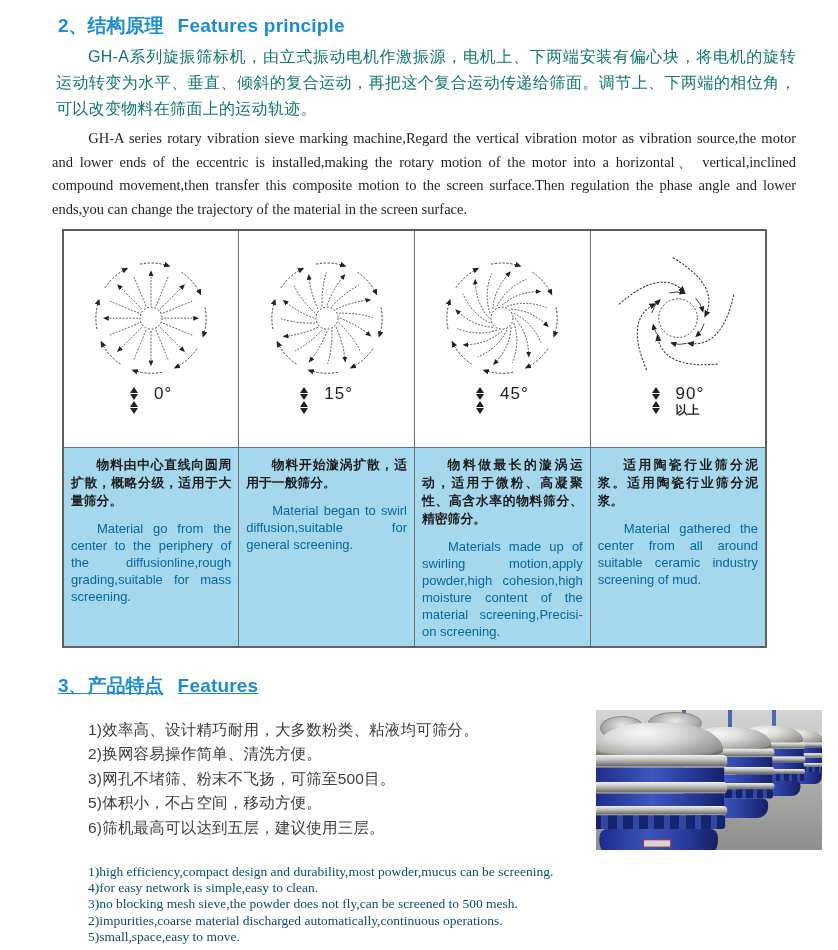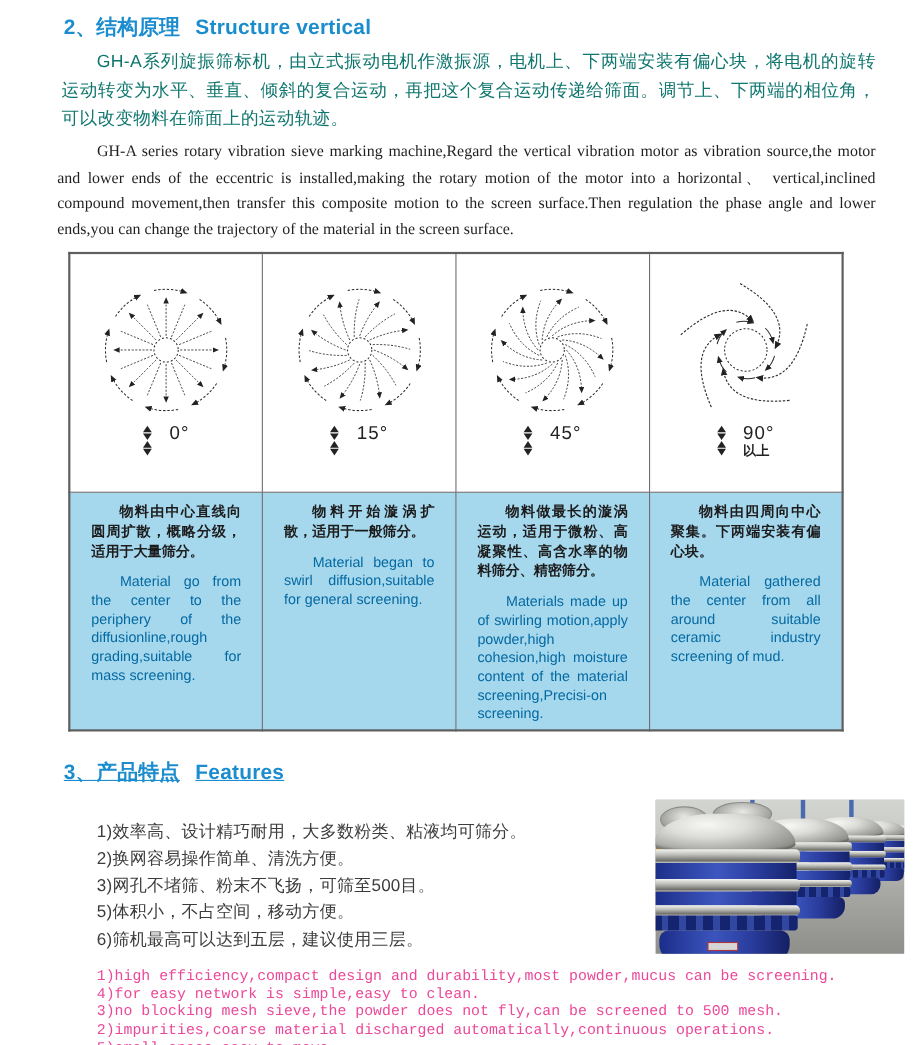--- a/index.html
+++ b/index.html
@@ -15,41 +15,41 @@
   .cn-para{margin:6px 42px 0 56px;font-size:16px;line-height:26px;color:#0f766e;
            text-indent:2em;text-align:justify;letter-spacing:0.3px;}
   .en-para{margin:5px 42px 0 52px;font-family:"Liberation Serif",serif;font-size:14.5px;
            line-height:23.5px;color:#1f1f1f;text-align:justify;text-indent:2.5em;}
 
   
   .ptable{margin:8px 0 0 62px;width:705px;border-collapse:collapse;table-layout:fixed;
           border:2px solid #5f5f5f;}
   .ptable td{border:1px solid #6f6f6f;}
   .diag-cell{height:208px;background:#fff;text-align:center;vertical-align:middle;padding:2px 2px 6px;}
-  .text-cell{background:#a5d7ed;height:172px;vertical-align:top;padding:8px 19px 6px;}
+  .text-cell{background:#a5d7ed;height:172px;vertical-align:top;padding:8px 7px 6px;}
   .cell-cn{margin:0;font-size:12.8px;line-height:18px;color:#1c1c1c;font-weight:600;
            text-indent:2em;text-align:justify;}
   .cell-en{margin:10px 0 0;font-size:13px;line-height:17px;color:#0369a1;
            text-indent:2em;text-align:justify;}
   .pattern-svg{display:block;margin:2px auto 0;}
   .angle-row{display:flex;justify-content:center;align-items:flex-start;gap:16px;margin-top:-4px;height:40px;}
   .phase-ind{display:flex;flex-direction:column;align-items:center;gap:1px;padding-top:3px;}
   .phase-ind i{display:block;width:0;height:0;border:4px solid transparent;}
   .phase-ind i:nth-child(odd){border-bottom:6px solid #222;border-top:none;}
   .phase-ind i:nth-child(even){border-top:6px solid #222;border-bottom:none;}
   .angle-wrap{text-align:left;}
   .angle{font-size:17px;color:#222;font-weight:500;letter-spacing:1px;}
   .angle-extra{display:block;font-size:12px;color:#222;font-weight:600;margin-top:-2px;}
 
   
-  .features-flex{display:flex;margin:10px 16px 0 88px;gap:16px;align-items:flex-end;}
+  .features-flex{display:flex;margin:10px 16px 0 88px;gap:16px;align-items:center;}
   .cn-list{list-style:none;margin:0;padding:0;flex:1;font-size:15.5px;line-height:24.5px;
            color:#3c3c3c;letter-spacing:0.2px;}
-  .en-list{list-style:none;margin:14px 40px 14px 88px;padding:0;font-family:Liberation Mono, monospace;
-           font-size:13.5px;line-height:16.2px;color:#ec4899;}
+  .en-list{list-style:none;margin:14px 40px 14px 88px;padding:0;font-family:Liberation Serif, serif;
+           font-size:13.5px;line-height:16.2px;color:#0c4a6e;}
 
   
   .photo{position:relative;width:226px;height:140px;overflow:hidden;flex:none;margin-top:2px;background:#a9a9a5;}
   .ph-wall{position:absolute;left:0;top:0;right:0;height:56px;background:linear-gradient(#d3d5d1,#c0c2be);}
   .ph-floor{position:absolute;left:0;top:56px;right:0;bottom:0;background:linear-gradient(#b4b4b0,#8e8e8a);}
   .ph-pipe{position:absolute;top:0;width:4px;height:56px;background:#4a6ab0;}
   .ph-rimbg{position:absolute;background:radial-gradient(ellipse at 50% 40%,#e8e8e6,#9c9d99 75%);
             border-radius:50%;border:1px solid #8a8b87;}
   .ph-pallet{position:absolute;left:0;top:36px;width:34px;height:52px;
              background:repeating-linear-gradient(#c79a5e 0 6px,#9c743c 6px 9px);}
@@ -80,21 +80,21 @@
 <svg width="0" height="0" style="position:absolute">
   <defs>
     <marker id="arrowhead" markerWidth="9" markerHeight="9" refX="4.5" refY="3" orient="auto">
       <path d="M0,0 L7,3 L0,6 z" fill="#222"></path>
     </marker>
   </defs>
 </svg>
 
 <div class="page">
 
-  <h2 class="sec-head"><span>2、</span><span>结构原理</span><span class="en">Structure vertical</span></h2>
+  <h2 class="sec-head"><span>2、</span><span>结构原理</span><span class="en">Features principle</span></h2>
 
   <p class="cn-para">GH-A系列旋振筛标机，由立式振动电机作激振源，电机上、下两端安装有偏心块，将电机的旋转运动转变为水平、垂直、倾斜的复合运动，再把这个复合运动传递给筛面。调节上、下两端的相位角，可以改变物料在筛面上的运动轨迹。</p>
   <p class="en-para">GH-A series rotary vibration sieve marking machine,Regard the vertical vibration motor as vibration source,the motor and lower ends of  the eccentric is installed,making the rotary motion of the motor into a horizontal、 vertical,inclined compound movement,then transfer this  composite motion to the screen surface.Then regulation the phase angle and lower ends,you can change the trajectory of the material in the screen surface.</p>
 
   <table class="ptable">
     <tbody>
         <tr>
       <td class="diag-cell">
         <svg class="pattern-svg" viewBox="0 0 170 148" width="158" height="136">
               <circle cx="85" cy="72" r="12" fill="none" stroke="#2a2a2a" stroke-dasharray="2 2"></circle>
@@ -242,21 +242,21 @@
       </td>
       <td class="text-cell">
         <p class="cell-cn">物料开始漩涡扩散，适用于一般筛分。</p>
         <p class="cell-en">Material began to swirl diffusion,suitable for general screening.</p>
       </td>
       <td class="text-cell">
         <p class="cell-cn">物料做最长的漩涡运动，适用于微粉、高凝聚性、高含水率的物料筛分、精密筛分。</p>
         <p class="cell-en">Materials made up of swirling motion,apply powder,high cohesion,high moisture content of the material screening,Precisi-on screening.</p>
       </td>
       <td class="text-cell">
-        <p class="cell-cn">物料由四周向中心聚集。下两端安装有偏心块。</p>
+        <p class="cell-cn">适用陶瓷行业筛分泥浆。适用陶瓷行业筛分泥浆。</p>
         <p class="cell-en">Material gathered the center from all around suitable ceramic industry screening of mud.</p>
       </td>
     </tr>
   </tbody>
     </table>
 
   <h2 class="sec-head sec-head2"><span>3、</span><span>产品特点</span><span class="en">Features</span></h2>
 
   <div class="features-flex">
     <ul class="cn-list">

